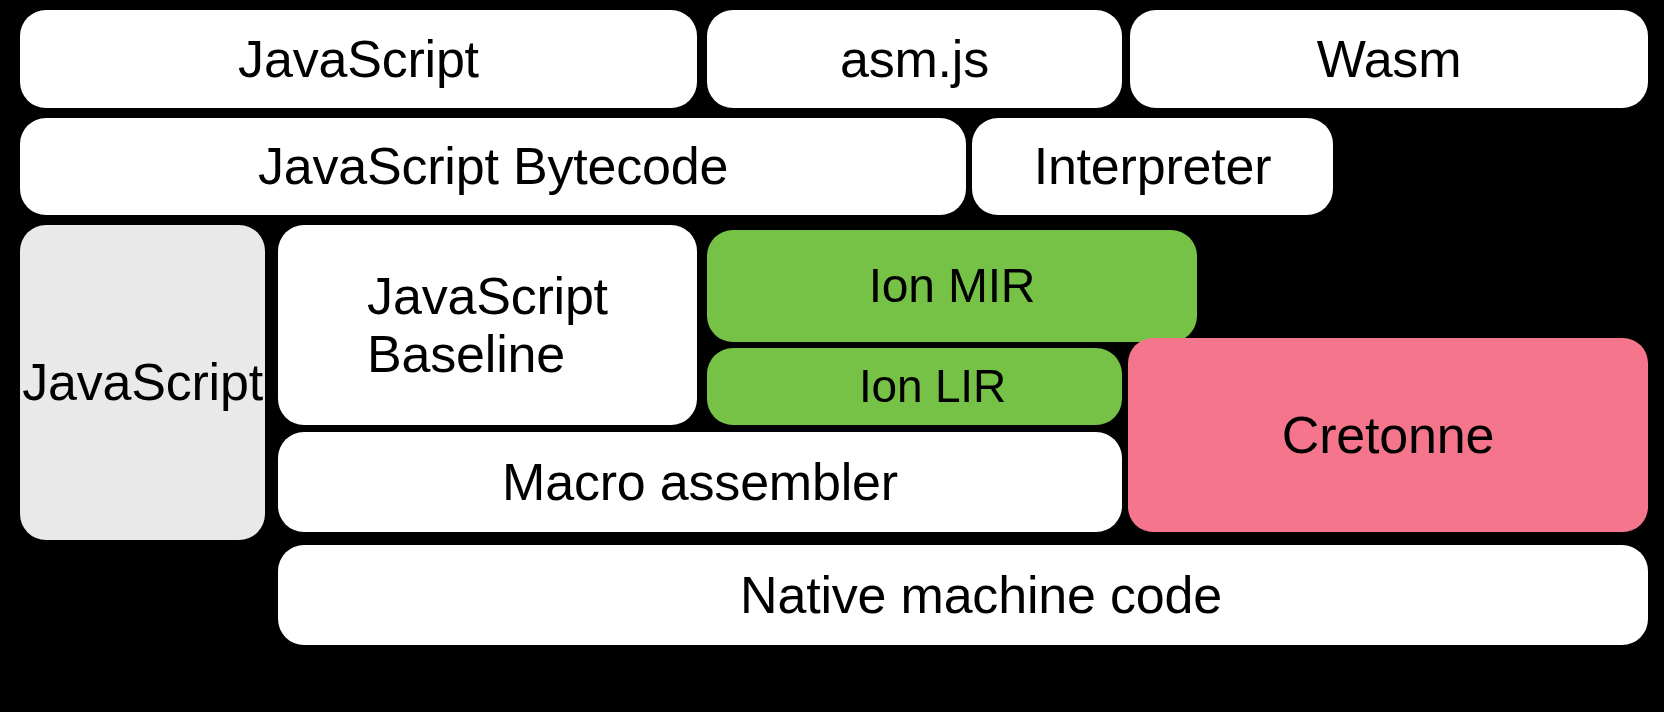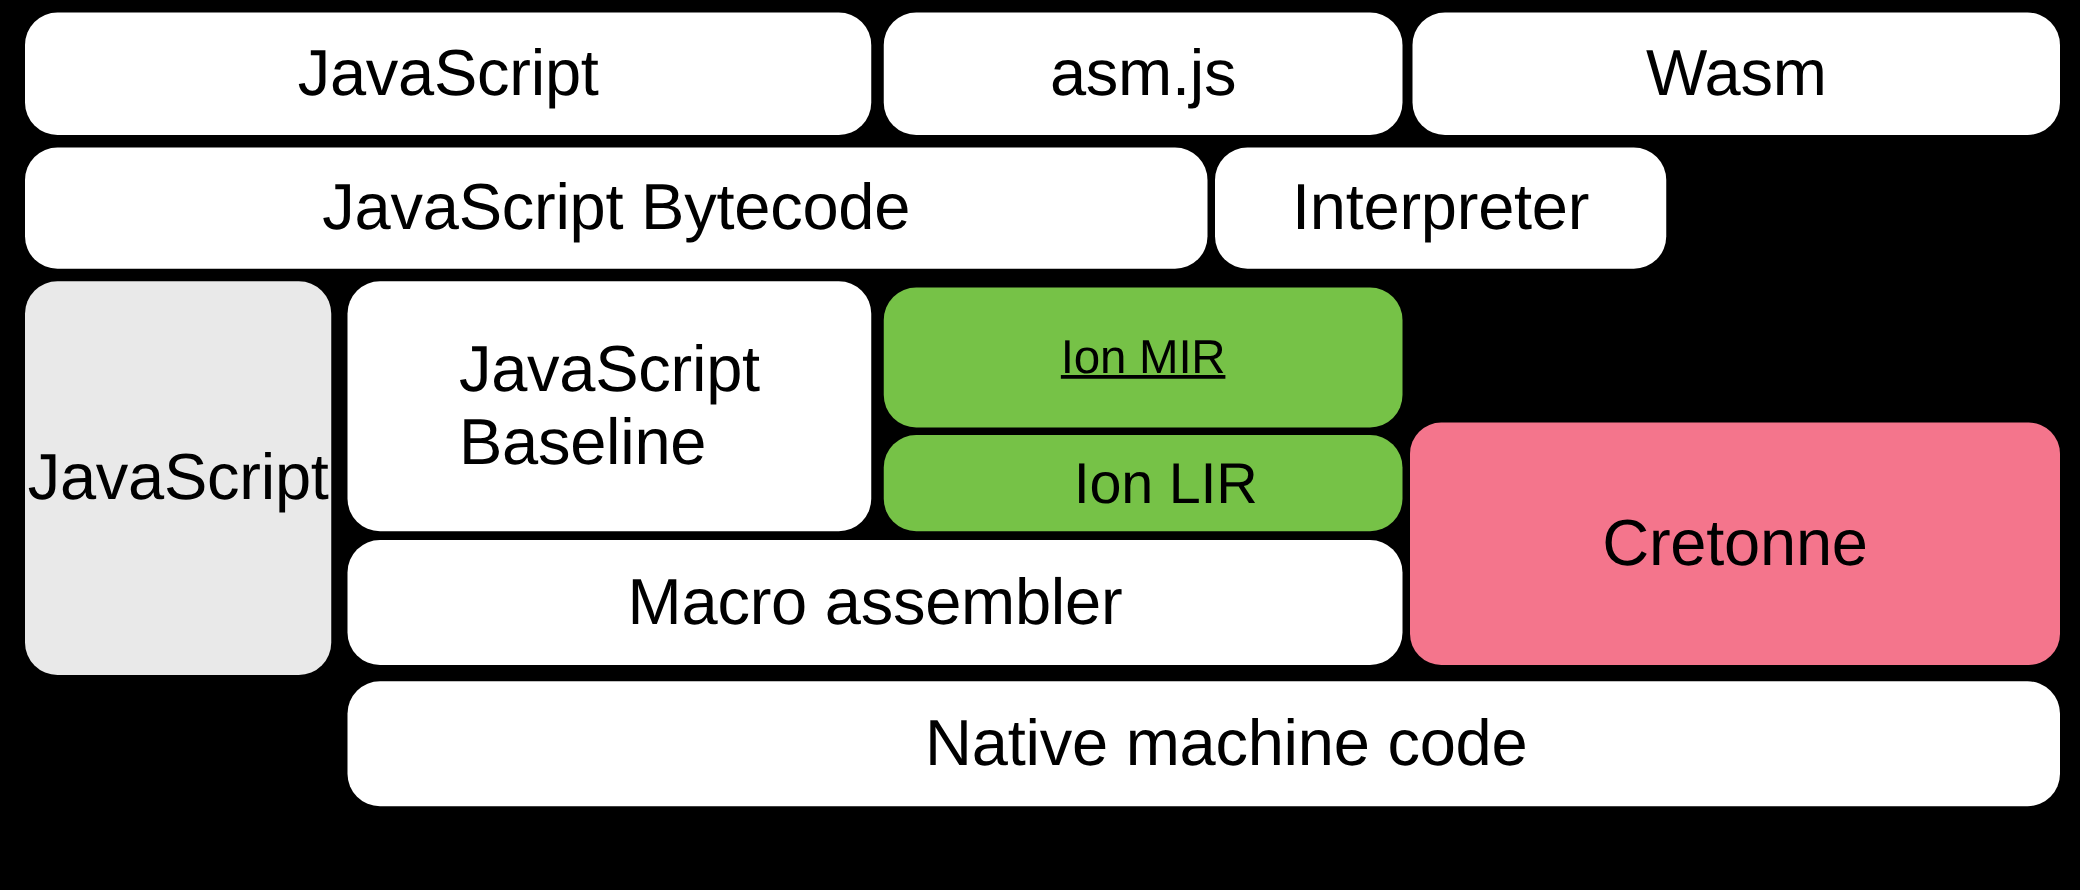--- a/index.html
+++ b/index.html
@@ -42,18 +42,18 @@
 
 <div id="stage" style="background: rgb(0, 0, 0);">
     <div class="node fill-white" style="left: 20px; top: 10px; width: 677px; height: 98px; font-size: 52px;">JavaScript</div>
     <div class="node fill-white" style="left: 1130px; top: 10px; width: 518px; height: 98px; font-size: 52px;">Wasm</div>
     <div class="node fill-white" style="left: 707px; top: 10px; width: 415px; height: 98px; font-size: 52px;">asm.js</div>
     <div class="node fill-white" style="left: 20px; top: 118px; width: 946px; height: 97px; font-size: 52px;">JavaScript Bytecode</div>
     <div class="node fill-white" style="left: 972px; top: 118px; width: 361px; height: 97px; font-size: 52px;">Interpreter</div>
     <div class="node fill-gray" style="left: 20px; top: 225px; width: 245px; height: 315px; font-size: 52px;">JavaScript</div>
     <div class="node fill-white" style="left: 278px; top: 225px; width: 419px; height: 200px; font-size: 52px;">JavaScript
 Baseline</div>
-    <div class="node fill-green" style="left: 707px; top: 230px; width: 415px; height: 112px; font-size: 38px; text-decoration: underline;">Ion MIR</div>
+    <div class="node fill-green" style="left: 707px; top: 230px; width: 490px; height: 112px; font-size: 48px;">Ion MIR</div>
     <div class="node fill-green" style="left: 707px; top: 348px; width: 415px; height: 77px; font-size: 46px; padding-left: 44px;">Ion LIR</div>
     <div class="node fill-pink" style="left: 1128px; top: 338px; width: 520px; height: 194px; font-size: 52px;">Cretonne</div>
     <div class="node fill-white" style="left: 278px; top: 432px; width: 844px; height: 100px; font-size: 52px;">Macro assembler</div>
     <div class="node fill-white" style="left: 278px; top: 545px; width: 1370px; height: 100px; font-size: 52px; padding-left: 44px;">Native machine code</div>
   </div>
 
 </body></html>

